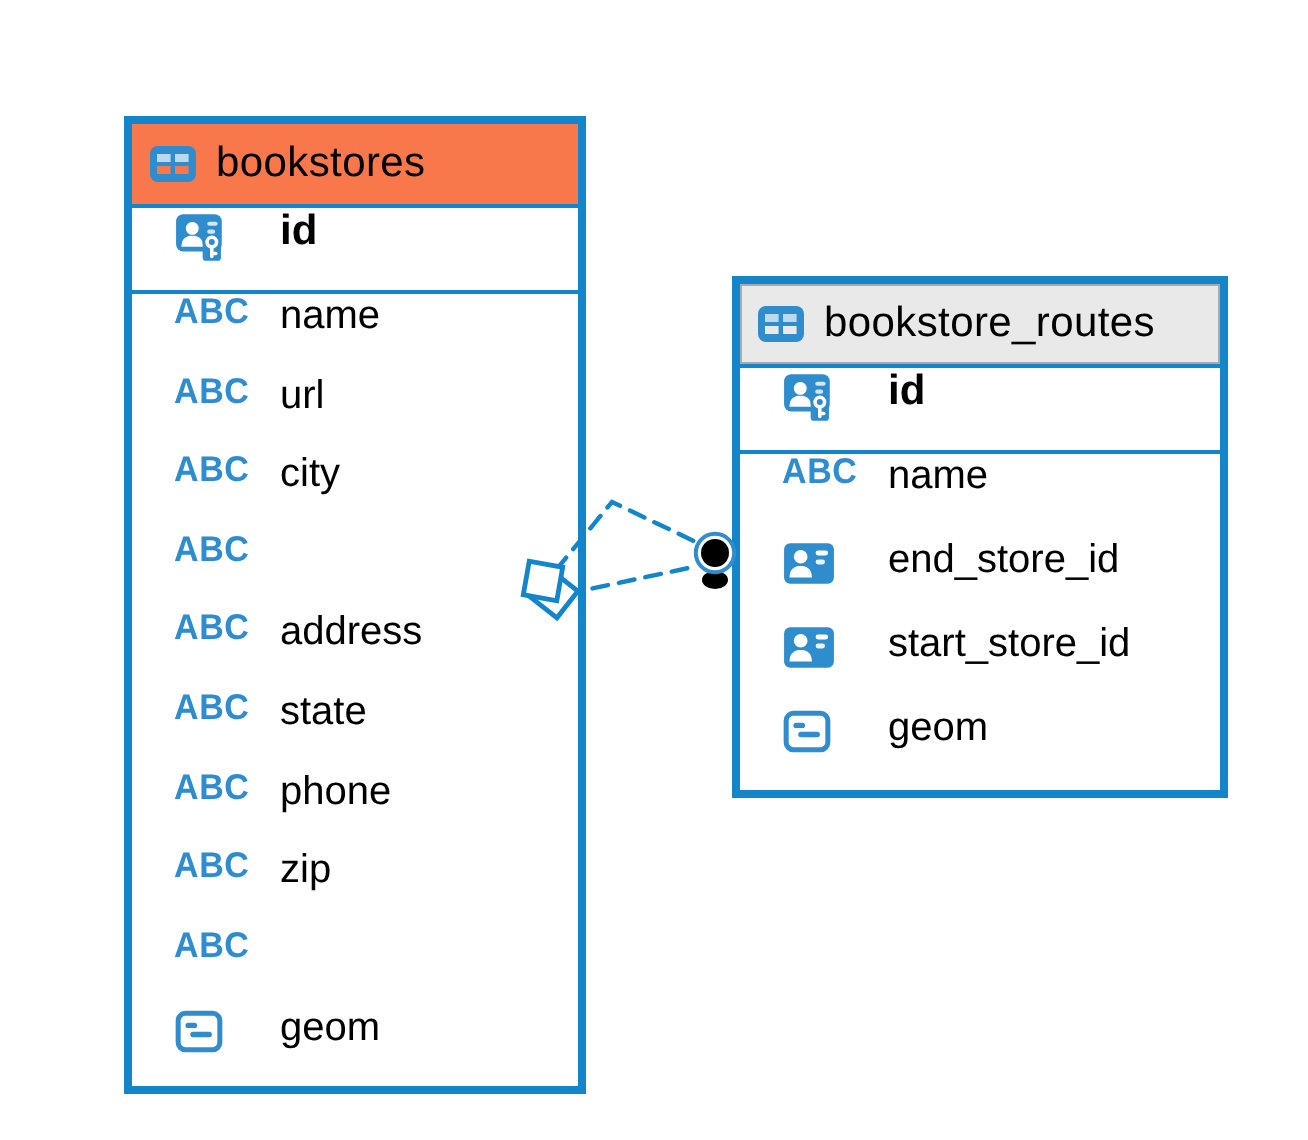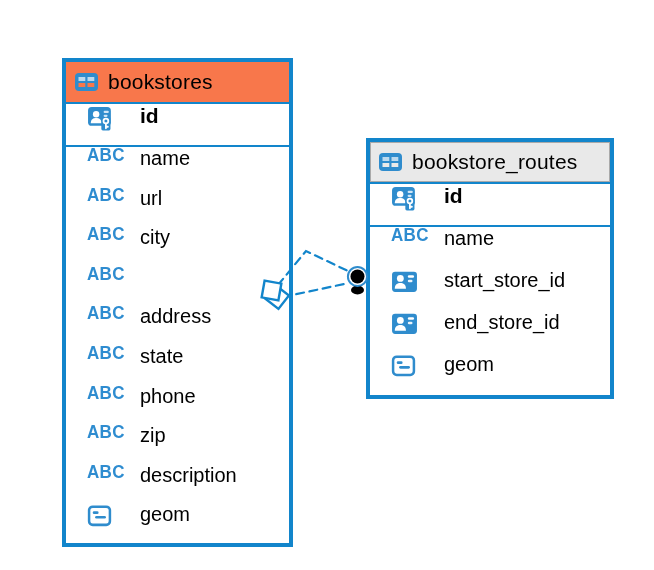--- a/index.html
+++ b/index.html
@@ -160,21 +160,20 @@
     <div class="row field">
       <span class="icbox">
           <span class="abc">ABC</span>
         </span>
       <span>zip</span>
     </div>
     <div class="row field">
       <span class="icbox">
           <span class="abc">ABC</span>
         </span>
-      <span>description</span>
     </div>
     <div class="row field">
       <span class="icbox">
           <svg class="ic" width="25" height="25">
             <use href="#sym-geom"></use>
           </svg>
         </span>
       <span>geom</span>
     </div>
   </div>
@@ -199,29 +198,29 @@
           <span class="abc">ABC</span>
         </span>
       <span>name</span>
     </div>
     <div class="row field">
       <span class="icbox">
           <svg class="ic" width="27" height="25">
             <use href="#sym-ref"></use>
           </svg>
         </span>
-      <span>start_store_id</span>
+      <span>end_store_id</span>
     </div>
     <div class="row field">
       <span class="icbox">
           <svg class="ic" width="27" height="25">
             <use href="#sym-ref"></use>
           </svg>
         </span>
-      <span>end_store_id</span>
+      <span>start_store_id</span>
     </div>
     <div class="row field">
       <span class="icbox">
           <svg class="ic" width="25" height="25">
             <use href="#sym-geom"></use>
           </svg>
         </span>
       <span>geom</span>
     </div>
   </div>

